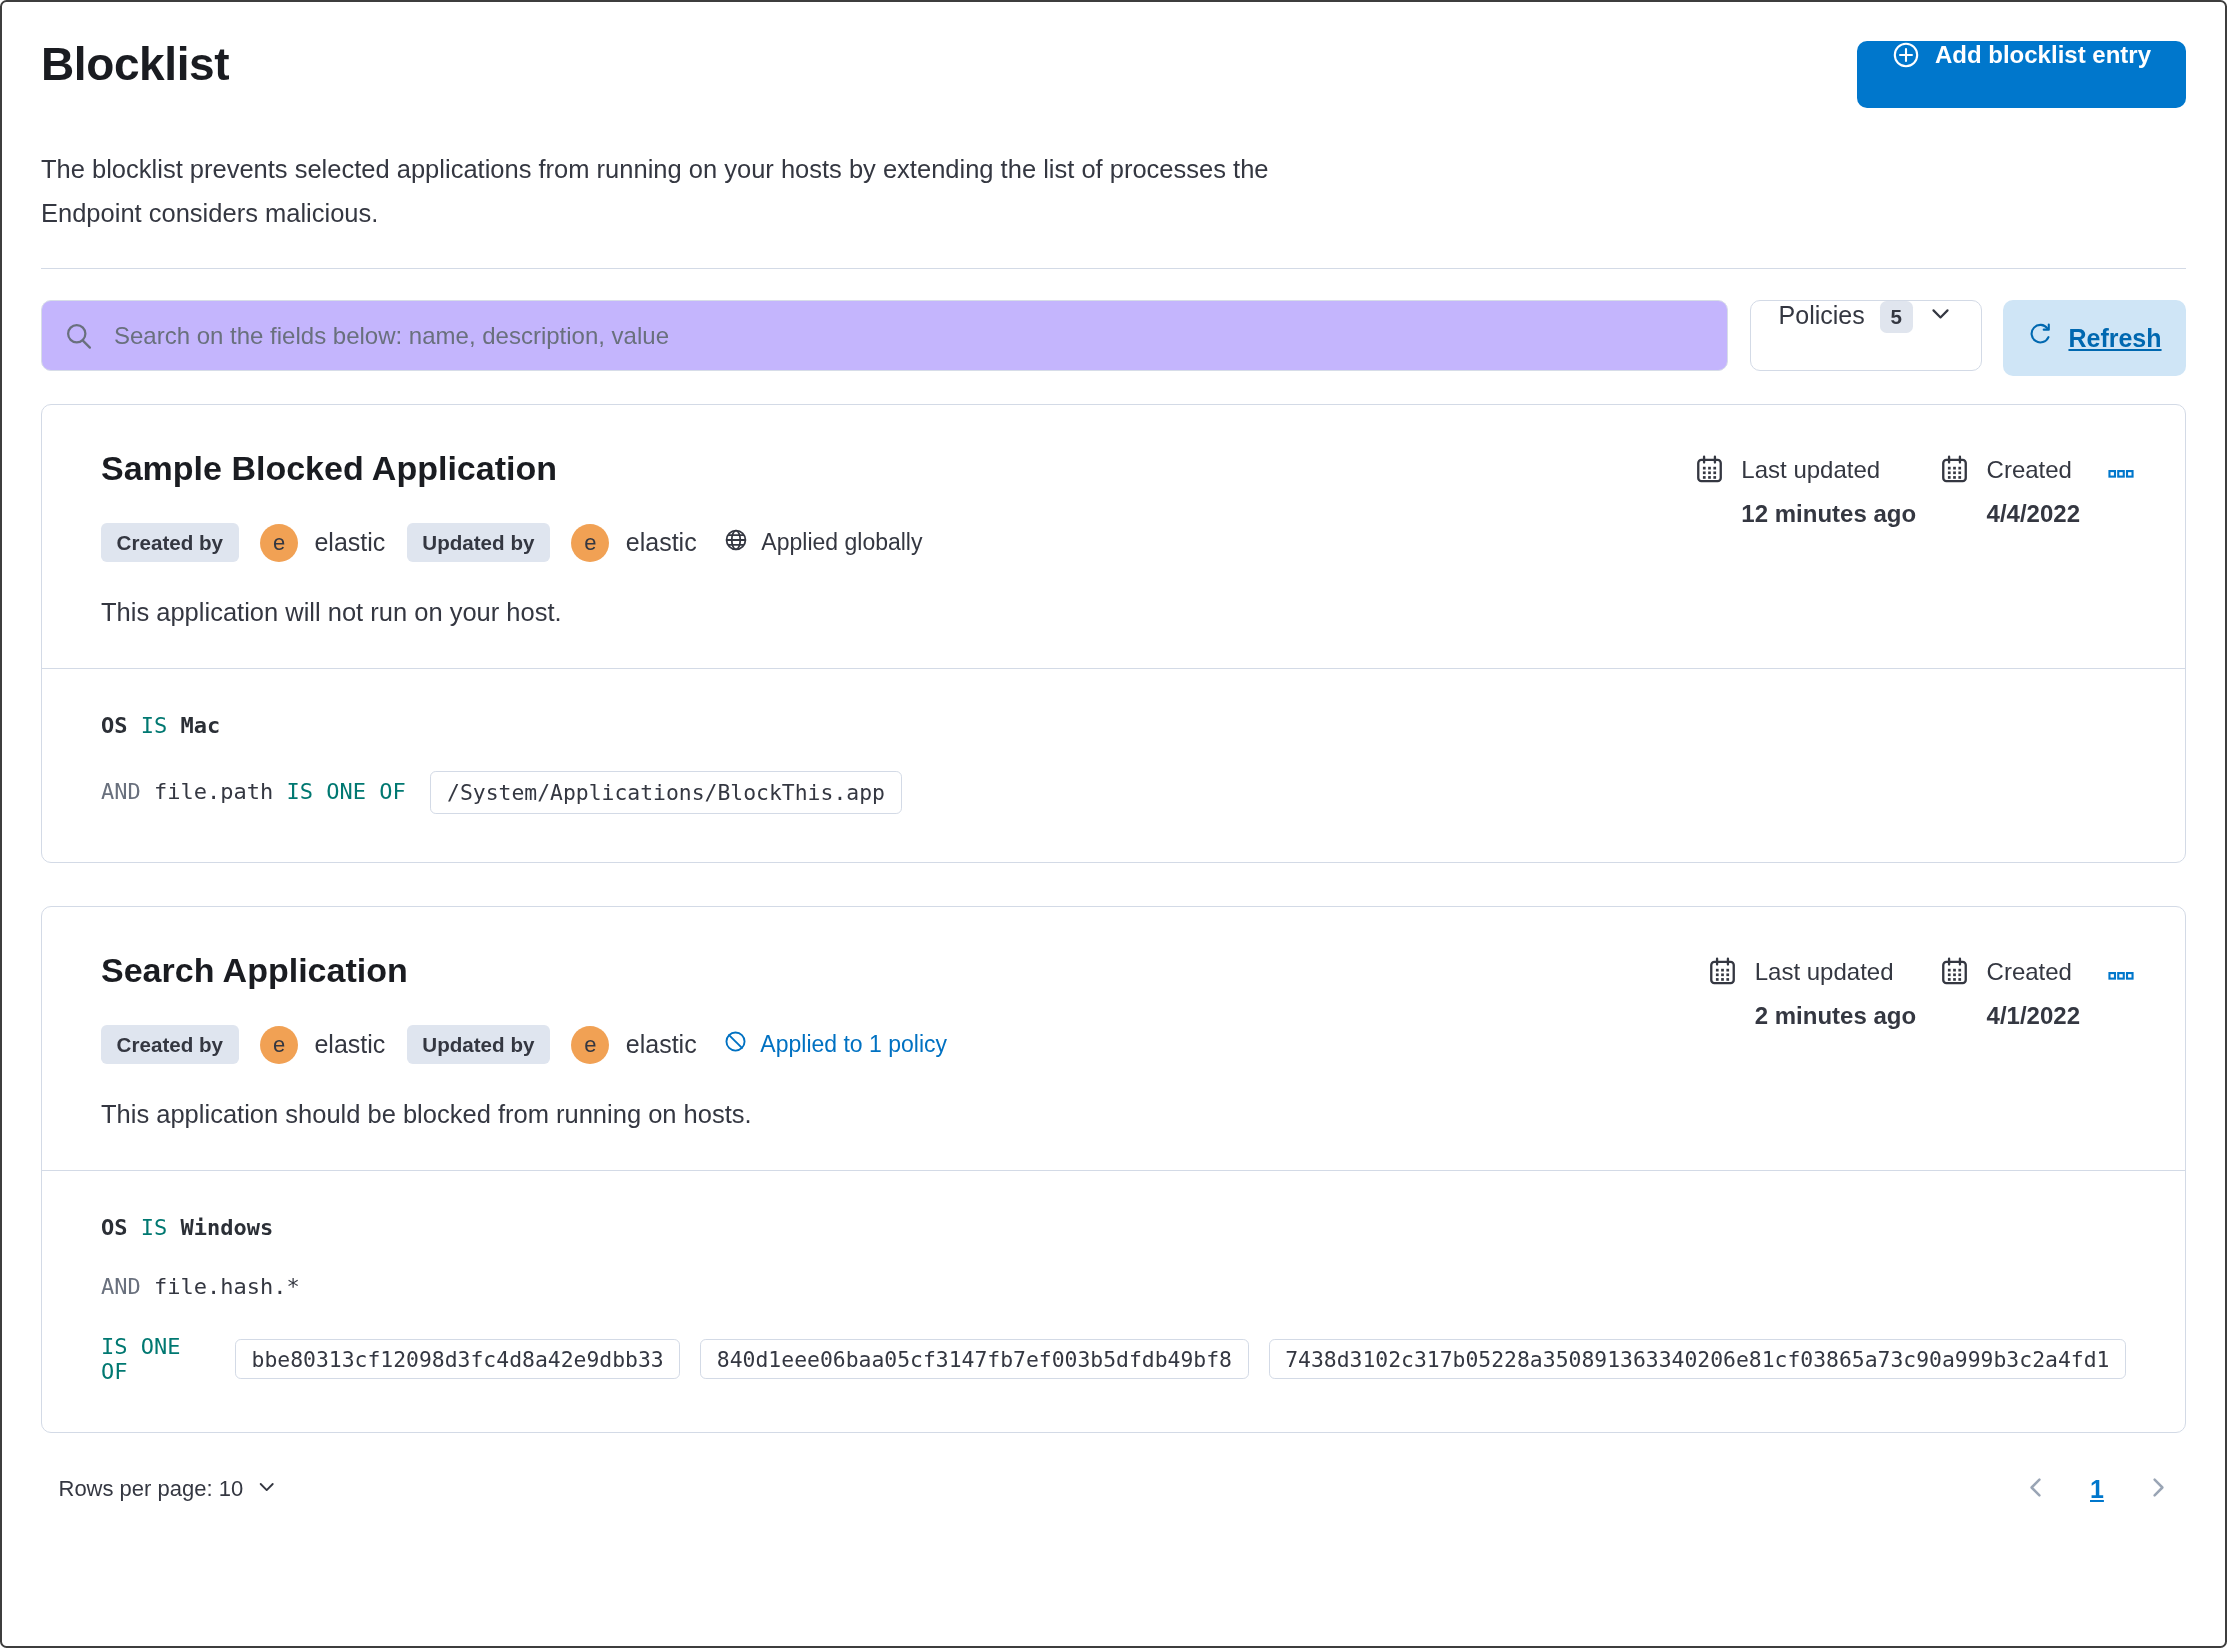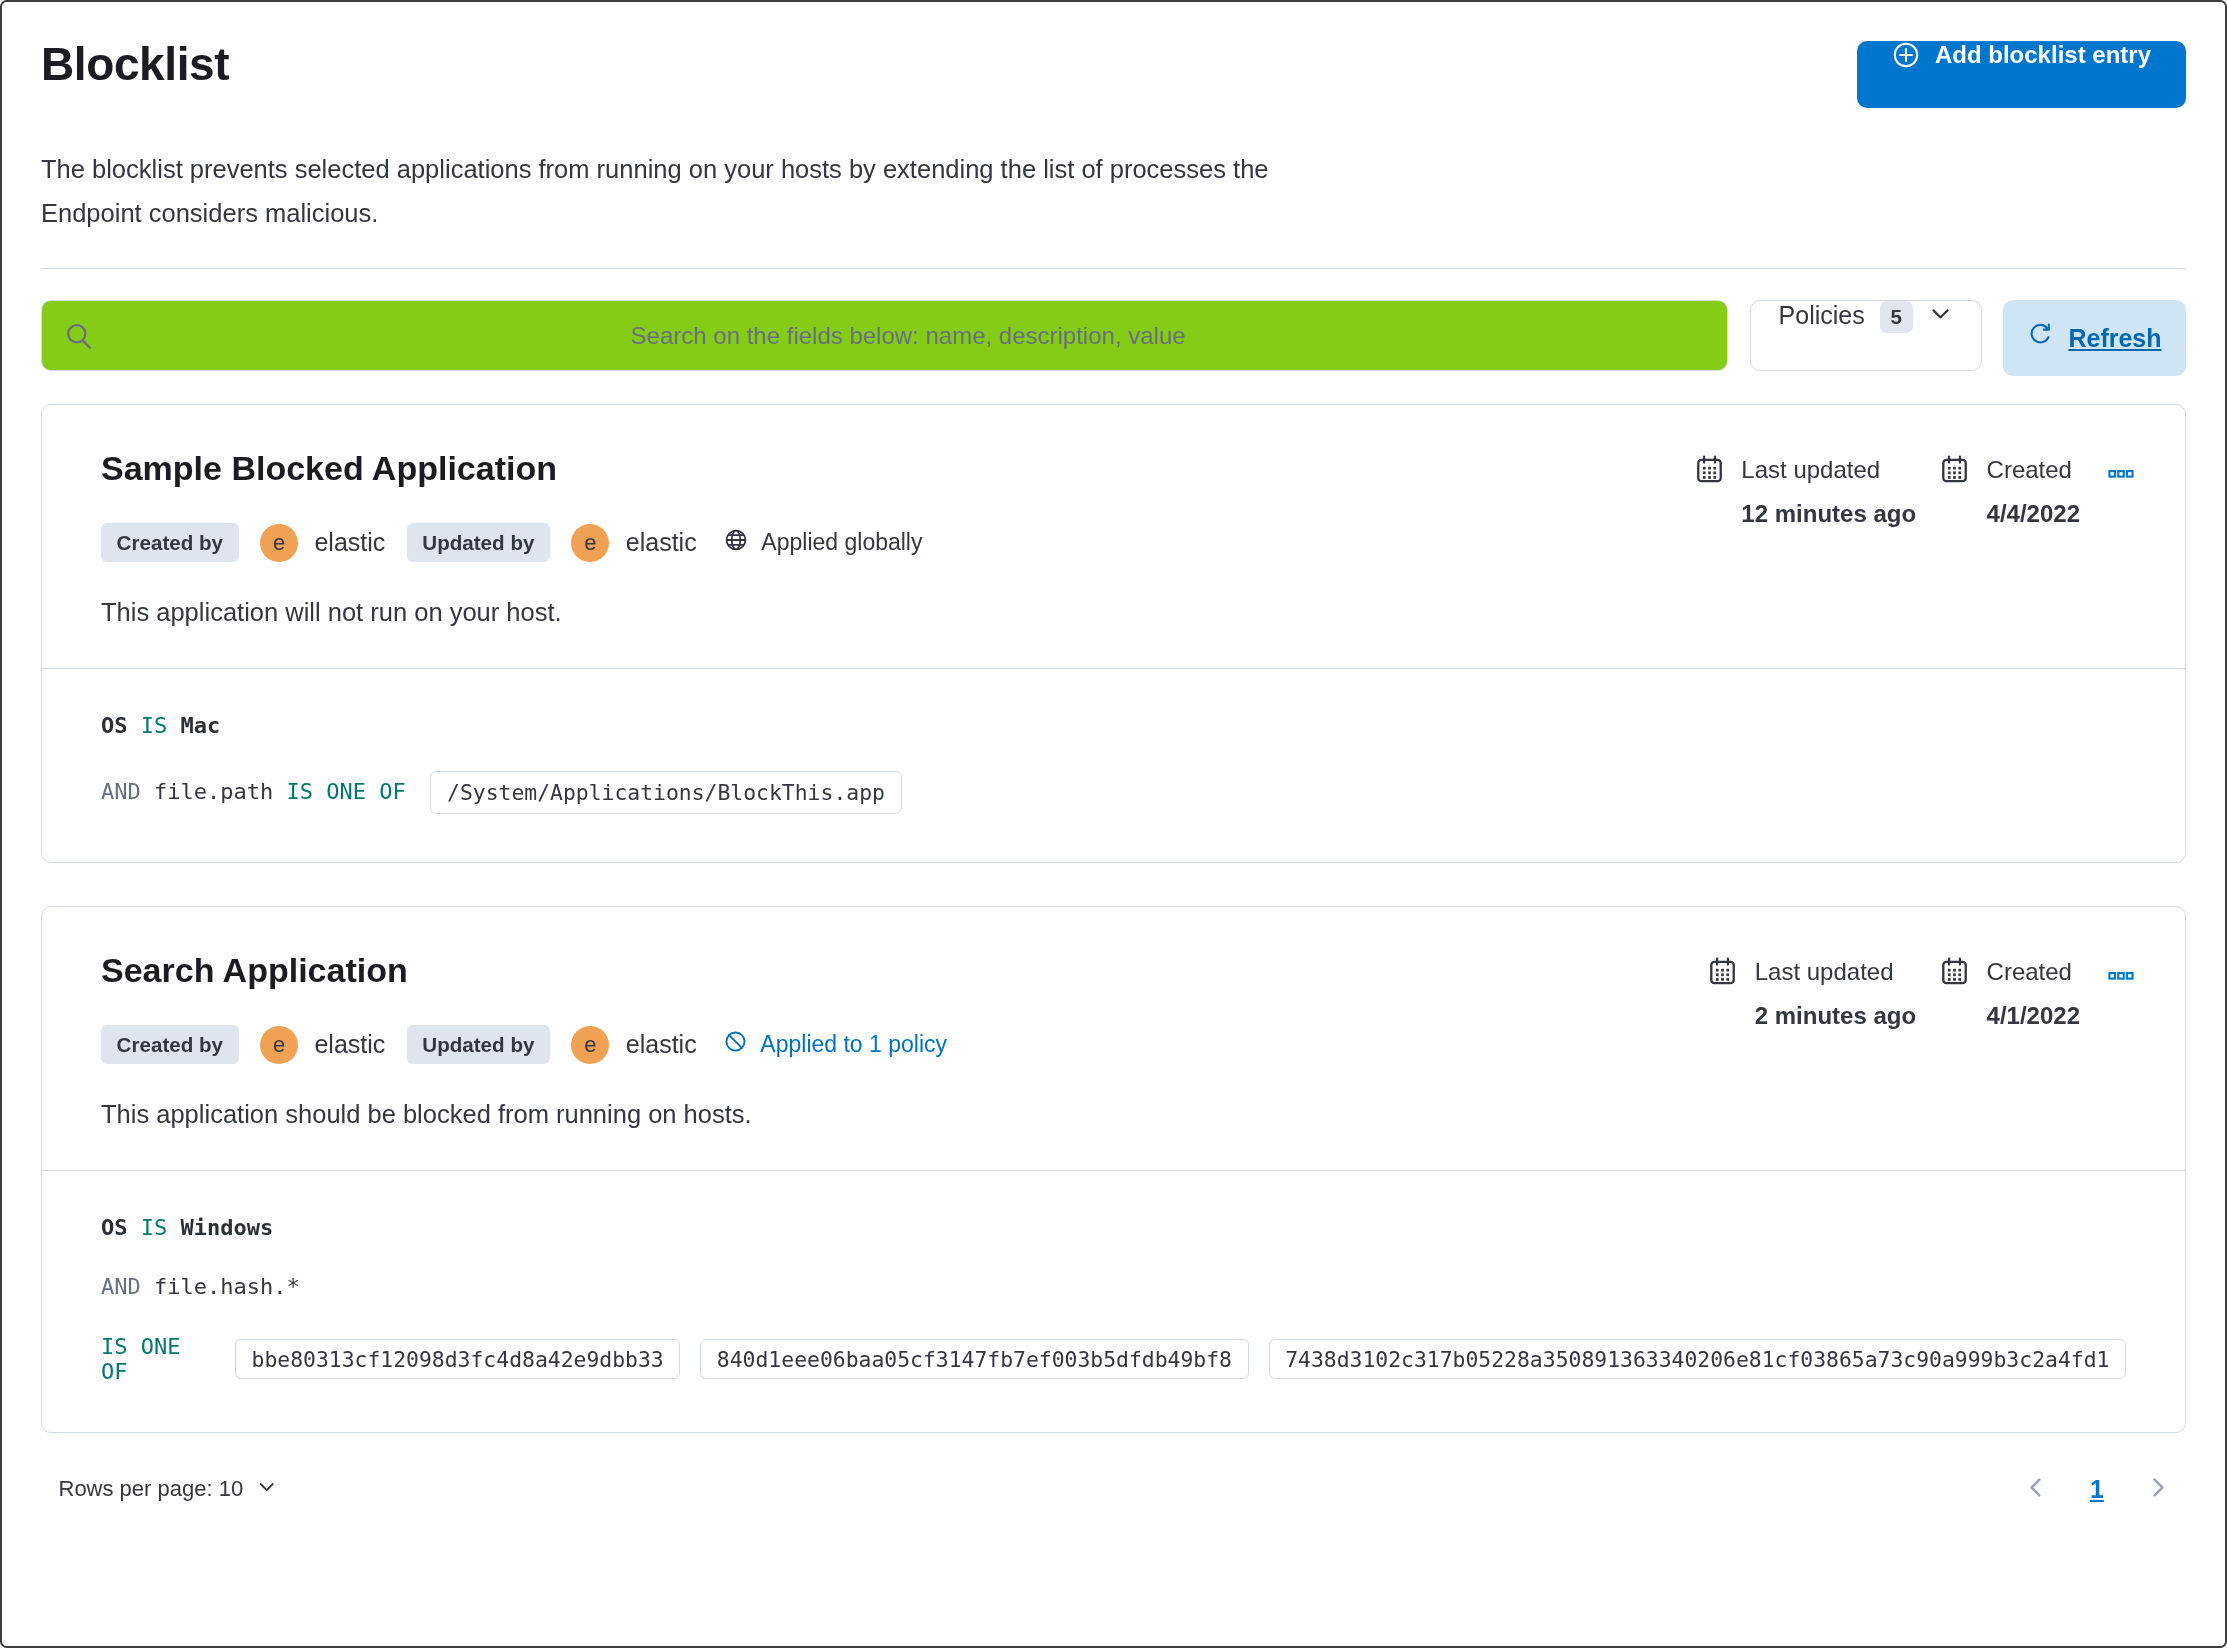--- a/index.html
+++ b/index.html
@@ -19,21 +19,21 @@
   }
   .add-btn svg{display:block;}
   
   .page-desc{margin-top:39px;font-size:25.5px;line-height:44px;color:#343741;}
   .rule{border:none;border-top:1.6px solid #D3DAE6;margin:33px 0 0 0;}
   
   .toolbar{display:flex;gap:21.4px;margin-top:31px;height:71px;}
   .search-wrap{flex:1;position:relative;}
   .search-wrap input{
     width:100%;height:71px;box-sizing:border-box;border:1.6px solid #d7dde8;border-radius:10px;
-    background:#84cc16;padding:0 25px 0 72px;font-size:24px;color:#343741;font-family:inherit;outline:none;text-align:center;
+    background:#c4b5fd;padding:0 25px 0 72px;font-size:24px;color:#343741;font-family:inherit;outline:none;
   }
   .search-wrap input::placeholder{color:#69707D;}
   .search-icon{position:absolute;left:23px;top:20.6px;}
   .policies-btn{
     display:flex;align-items:flex-start;gap:15px;padding:0 28px;height:71px;box-sizing:border-box;
     background:#fff;border:1.6px solid #D3DAE6;border-radius:10px;font-size:25px;color:#343741;
     font-family:inherit;cursor:pointer;
   }
   .count-badge{background:#E0E5EE;border-radius:6.6px;font-size:20.6px;font-weight:bold;padding:4.1px 10.7px;color:#343741;}
   .refresh-btn{

